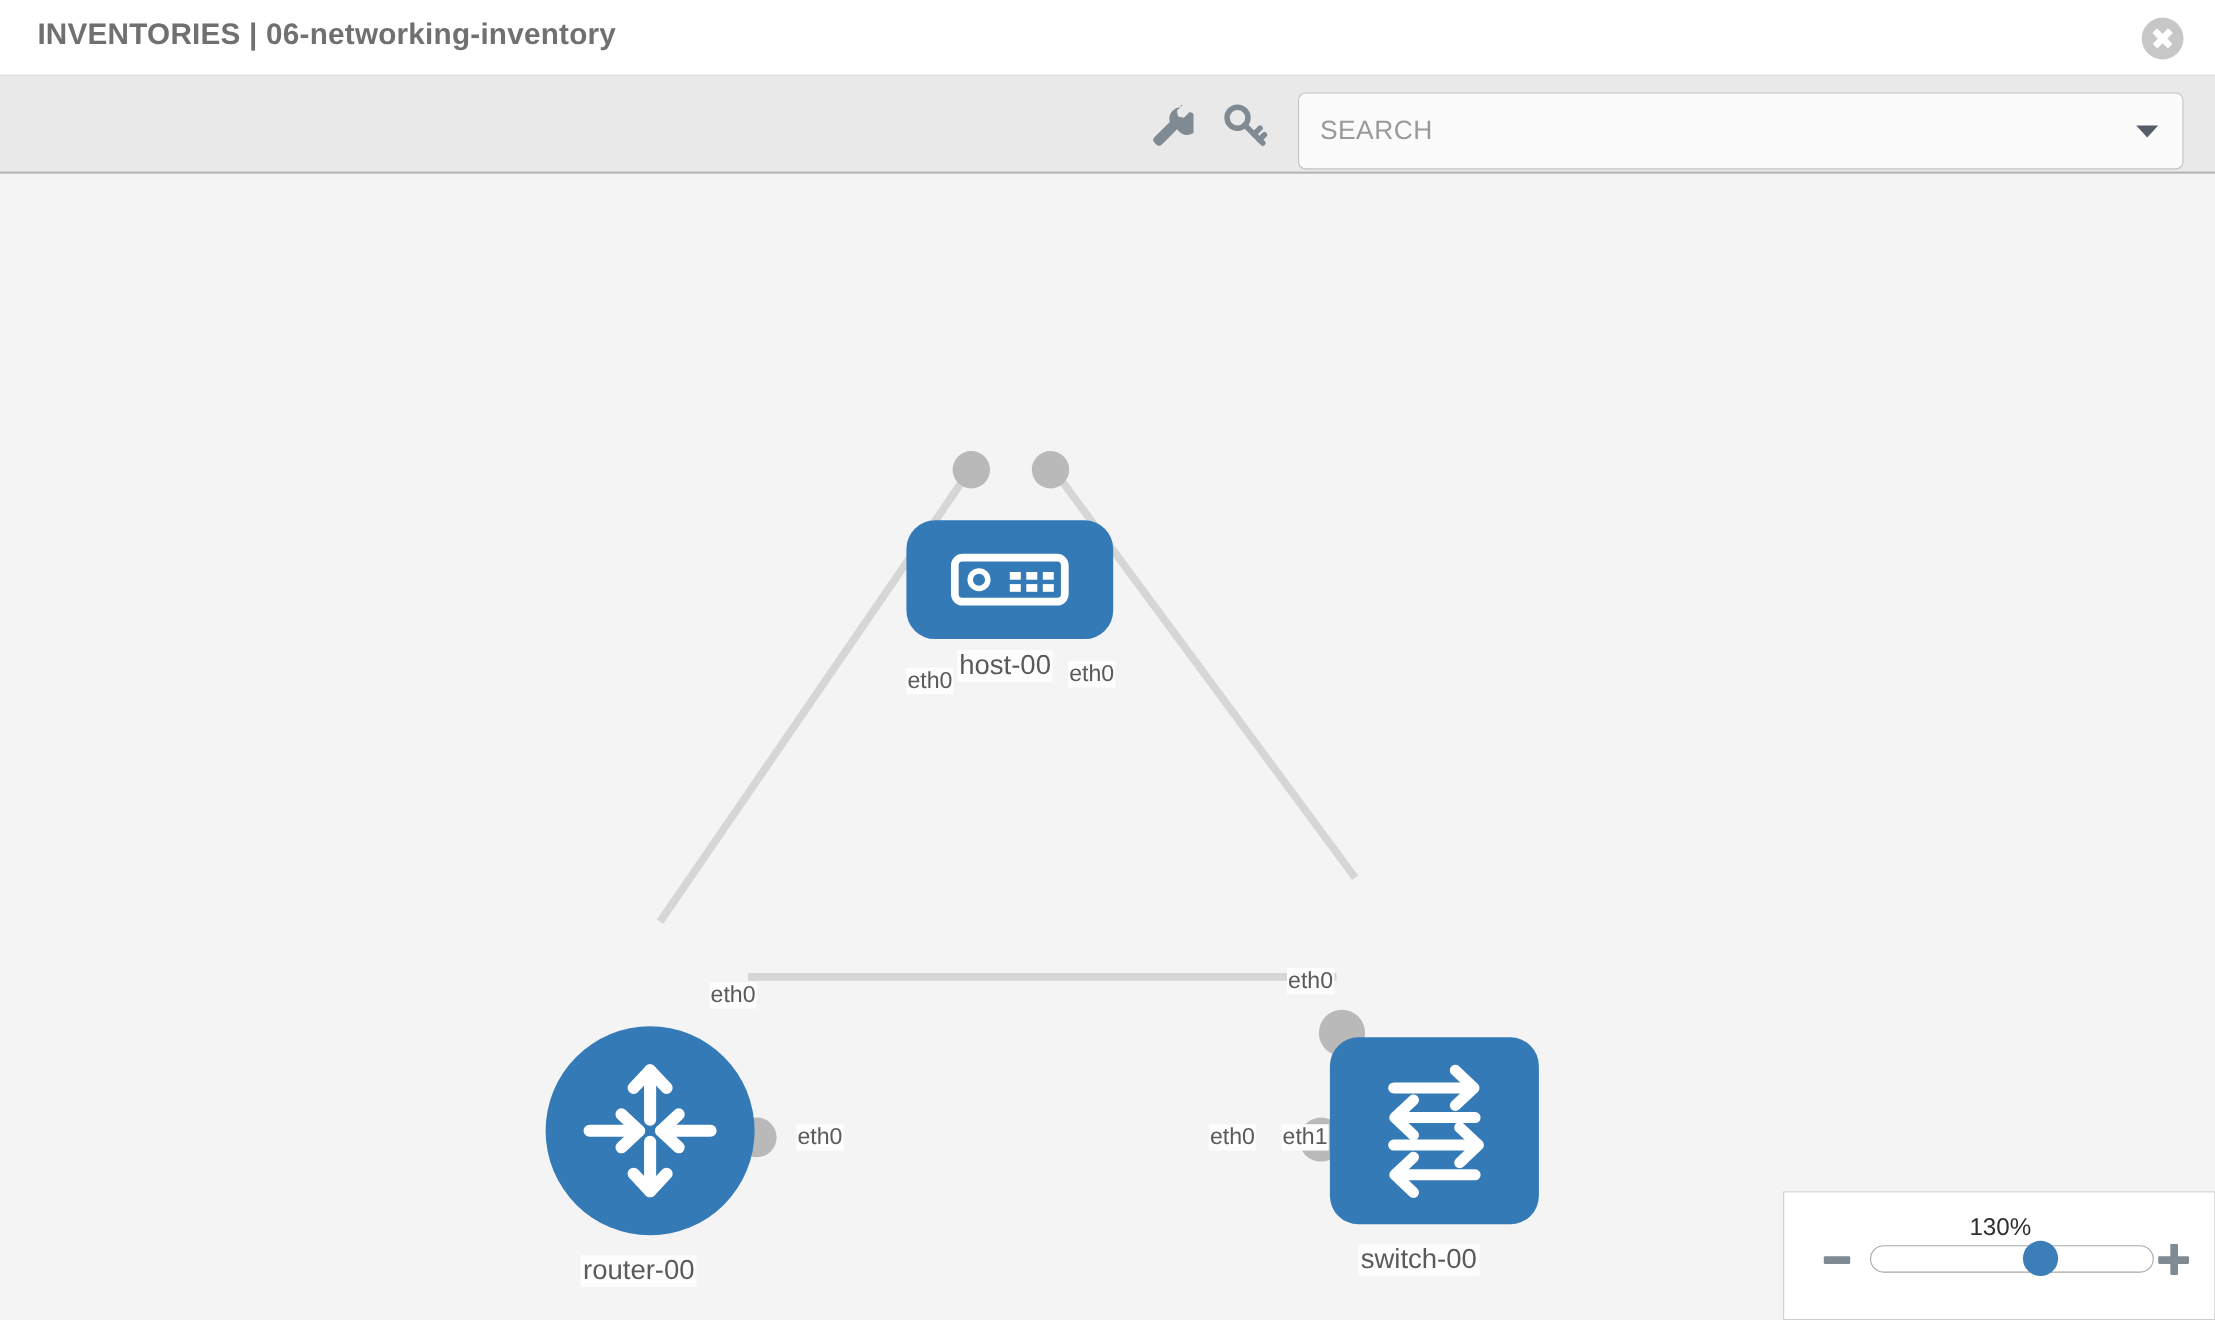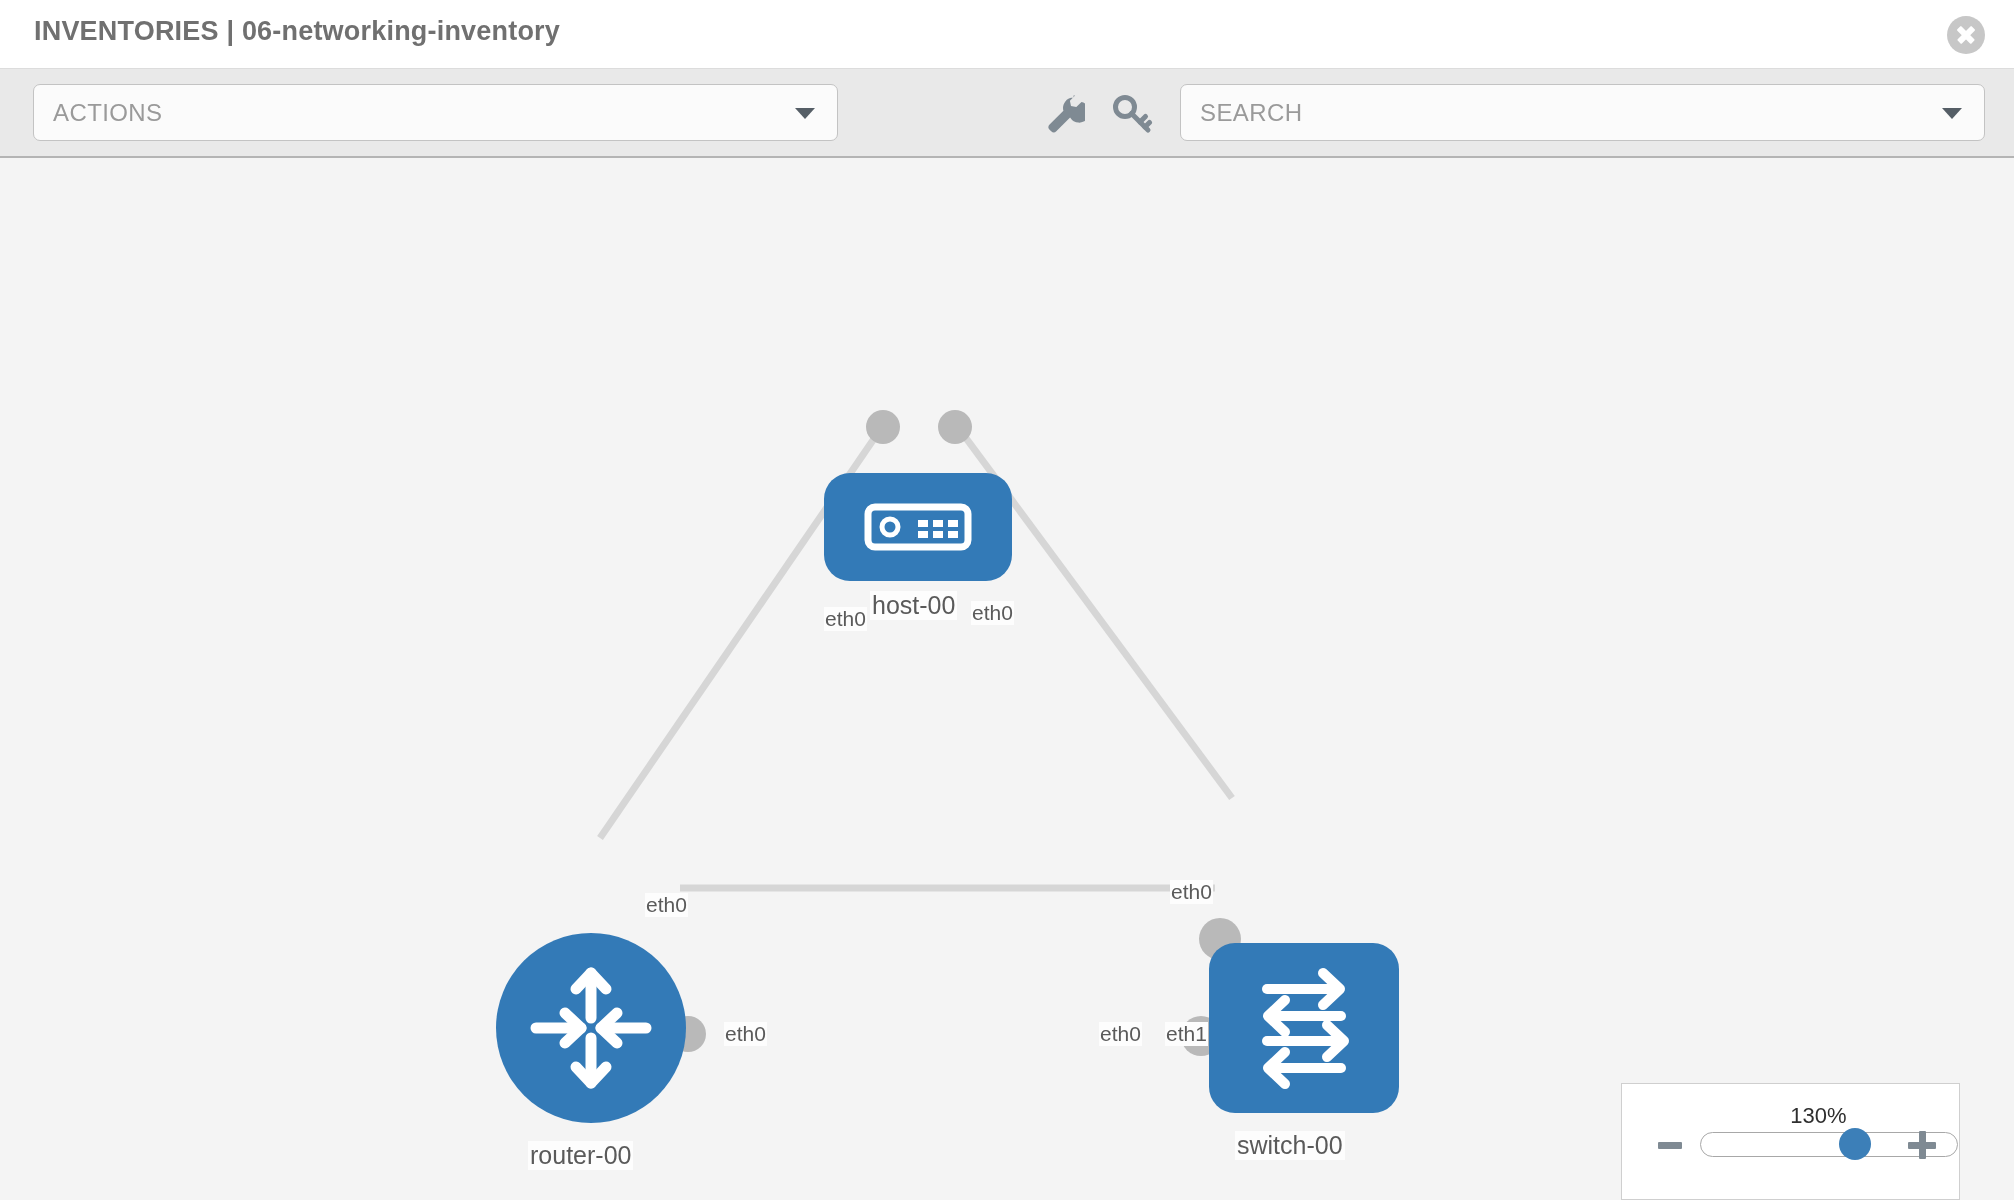--- a/index.html
+++ b/index.html
@@ -101,21 +101,21 @@
   #actions-select {
     left: 33px;
     top: 15px;
     width: 805px;
     height: 57px;
   }
   #search-select {
     left: 1180px;
     top: 15px;
     width: 805px;
-    height: 57px;
+    height: 70px;
   }
   .tool-icon {
     position: absolute;
     top: 24px;
     width: 42px;
     height: 42px;
     cursor: pointer;
   }
   #wrench-icon { left: 1043px; }
   #key-icon    { left: 1111px; }
@@ -188,21 +188,21 @@
     width: 190px;
     height: 170px;
     border-radius: 26px;
   }
 
   
   #zoom-widget {
     position: absolute;
     left: 1621px;
     top: 1083px;
-    width: 339px;
+    width: 393px;
     height: 117px;
     background: #ffffff;
     border: 1px solid #cfcfcf;
     box-sizing: border-box;
   }
   #zoom-level {
     position: absolute;
     left: 0;
     top: 19px;
     width: 393px;
@@ -265,24 +265,20 @@
 <div id="header">
   <div id="page-title">INVENTORIES | 06-networking-inventory</div>
   <div id="close-button">
     <div class="bar a"></div>
     <div class="bar b"></div>
   </div>
 </div>
 
 <div id="toolbar">
 
-  <div id="actions-select" class="select-box">
-    <span class="select-label">ACTIONS</span>
-    <span class="caret"></span>
-  </div>
 
   <div id="wrench-icon" class="tool-icon">
     <svg viewBox="0 0 42 42" width="42" height="42" aria-hidden="true">
       <path d="M30.5 4.5a10.5 10.5 0 0 0-10.1 13.3L6.6 31.6a3.6 3.6 0 0 0 0 5.1l1.6 1.6a3.6 3.6 0 0 0 5.1 0l13.8-13.8A10.5 10.5 0 1 0 38.5 8.9l-5.2 5.2-5.3-1.1-1.1-5.3 5.2-5.2a10.6 10.6 0 0 0-1.6-.1z" fill="#7f8a93"></path>
     </svg>
   </div>
 
   <div id="key-icon" class="tool-icon">
     <svg viewBox="0 0 42 42" width="42" height="42" aria-hidden="true">
       <circle cx="14" cy="14" r="9.5" fill="none" stroke="#7f8a93" stroke-width="5"></circle>

